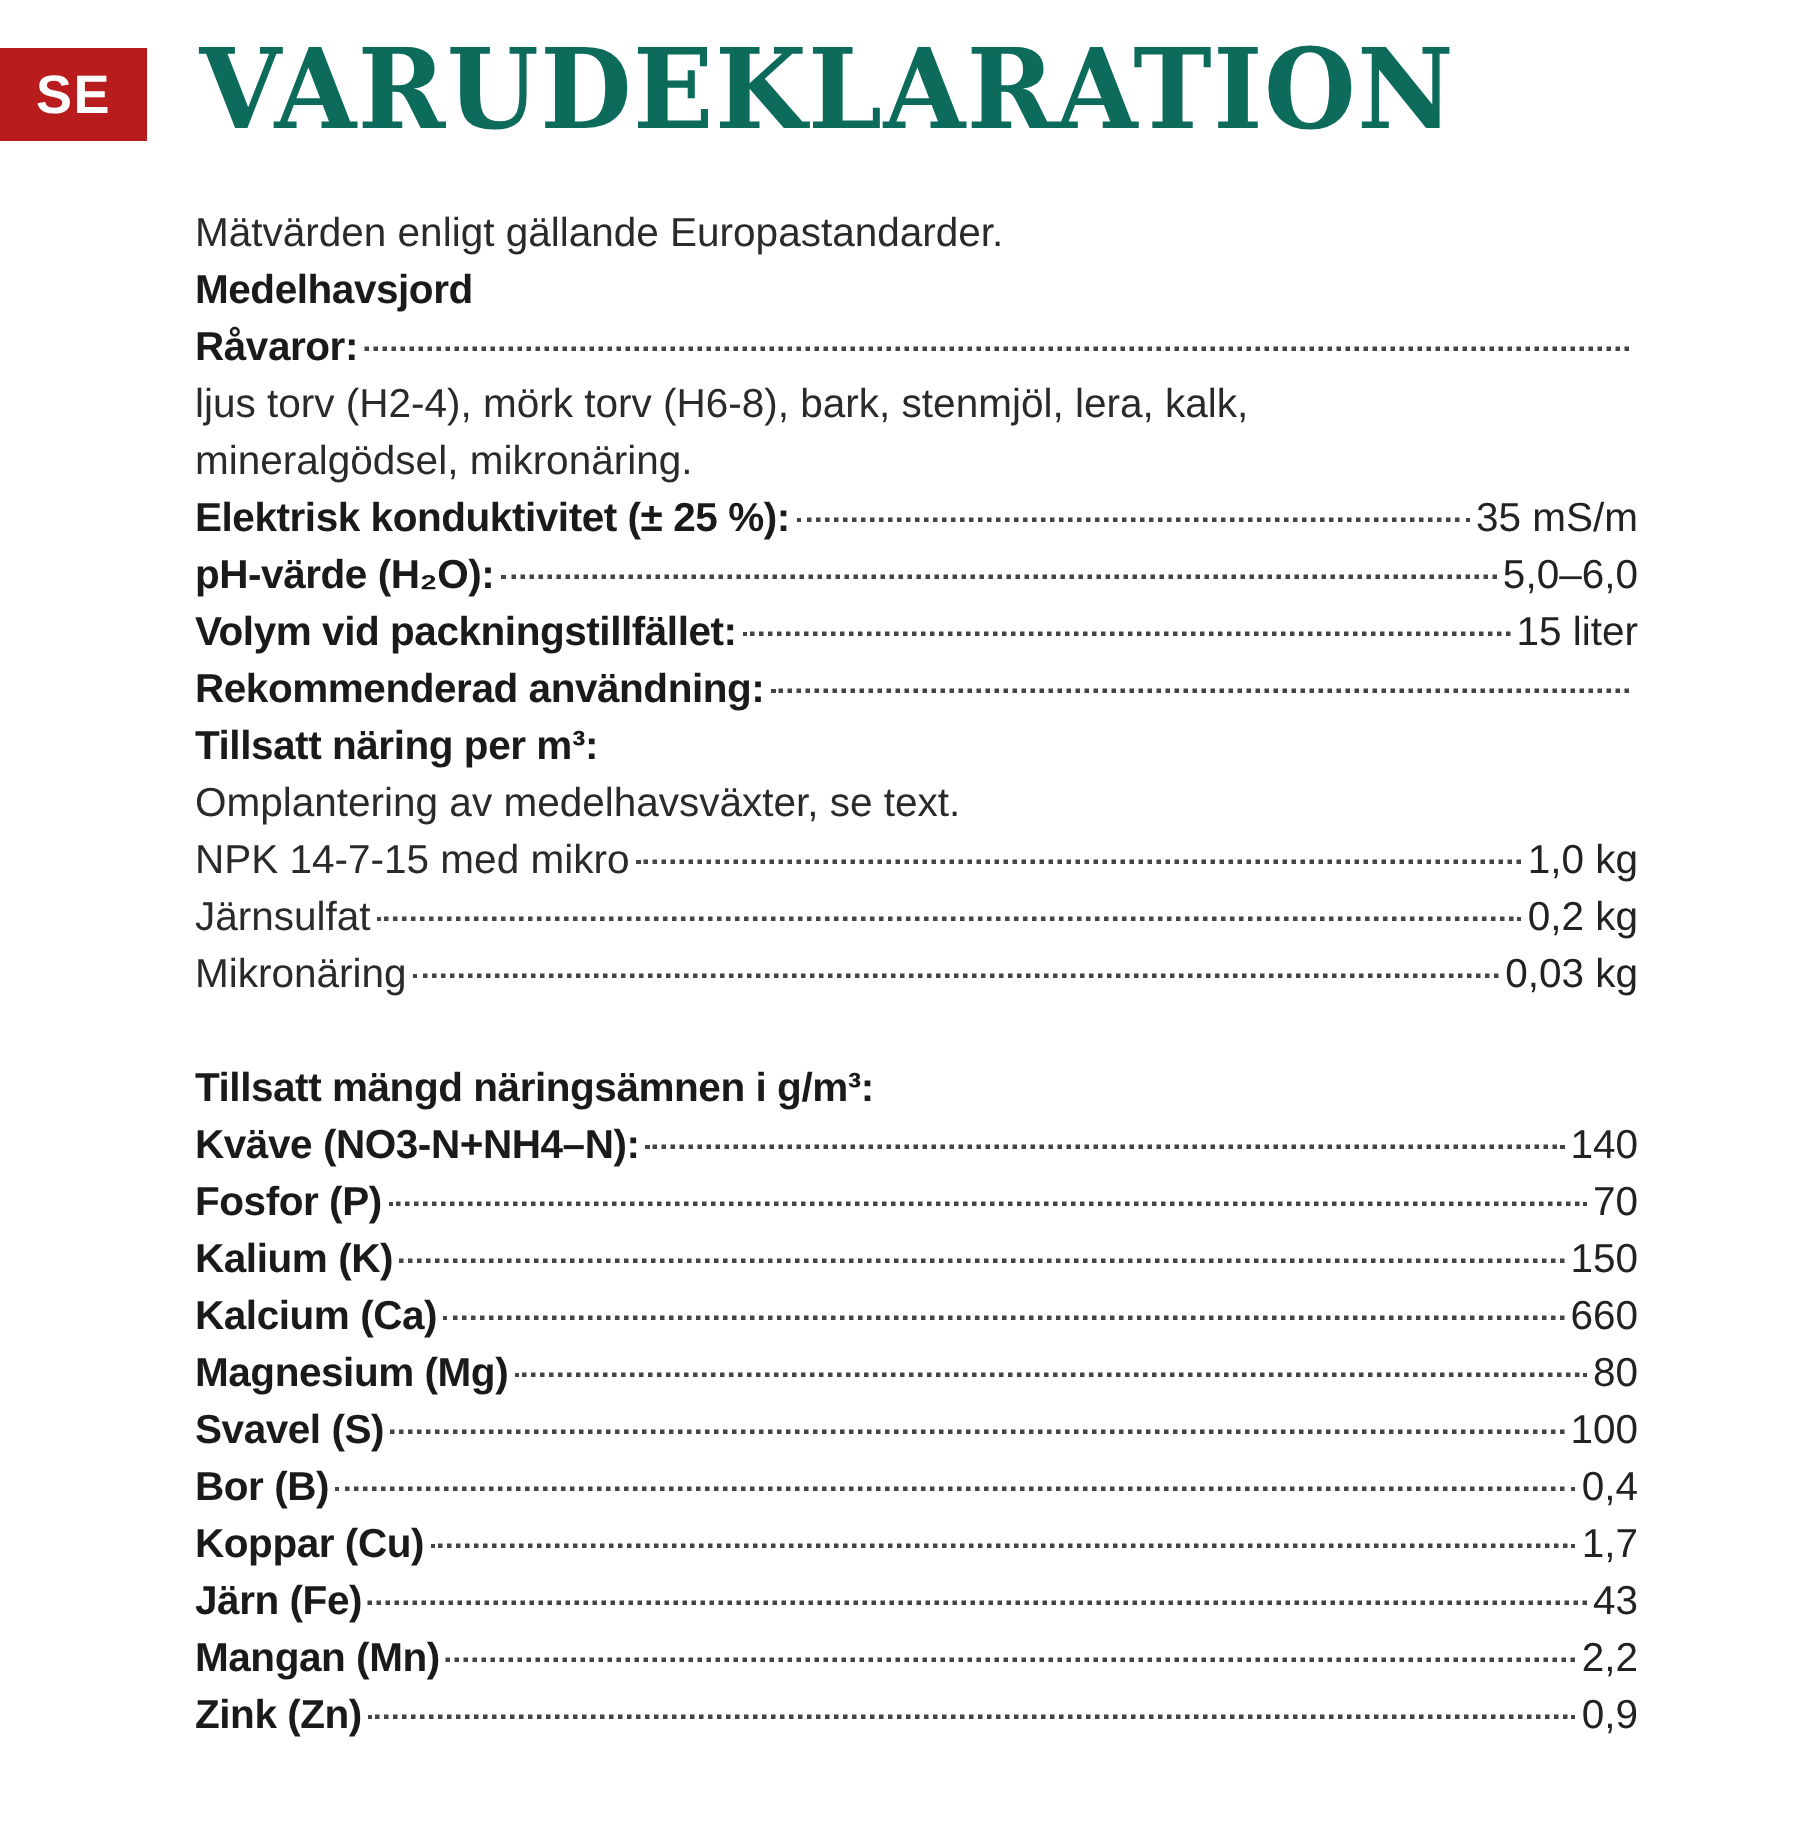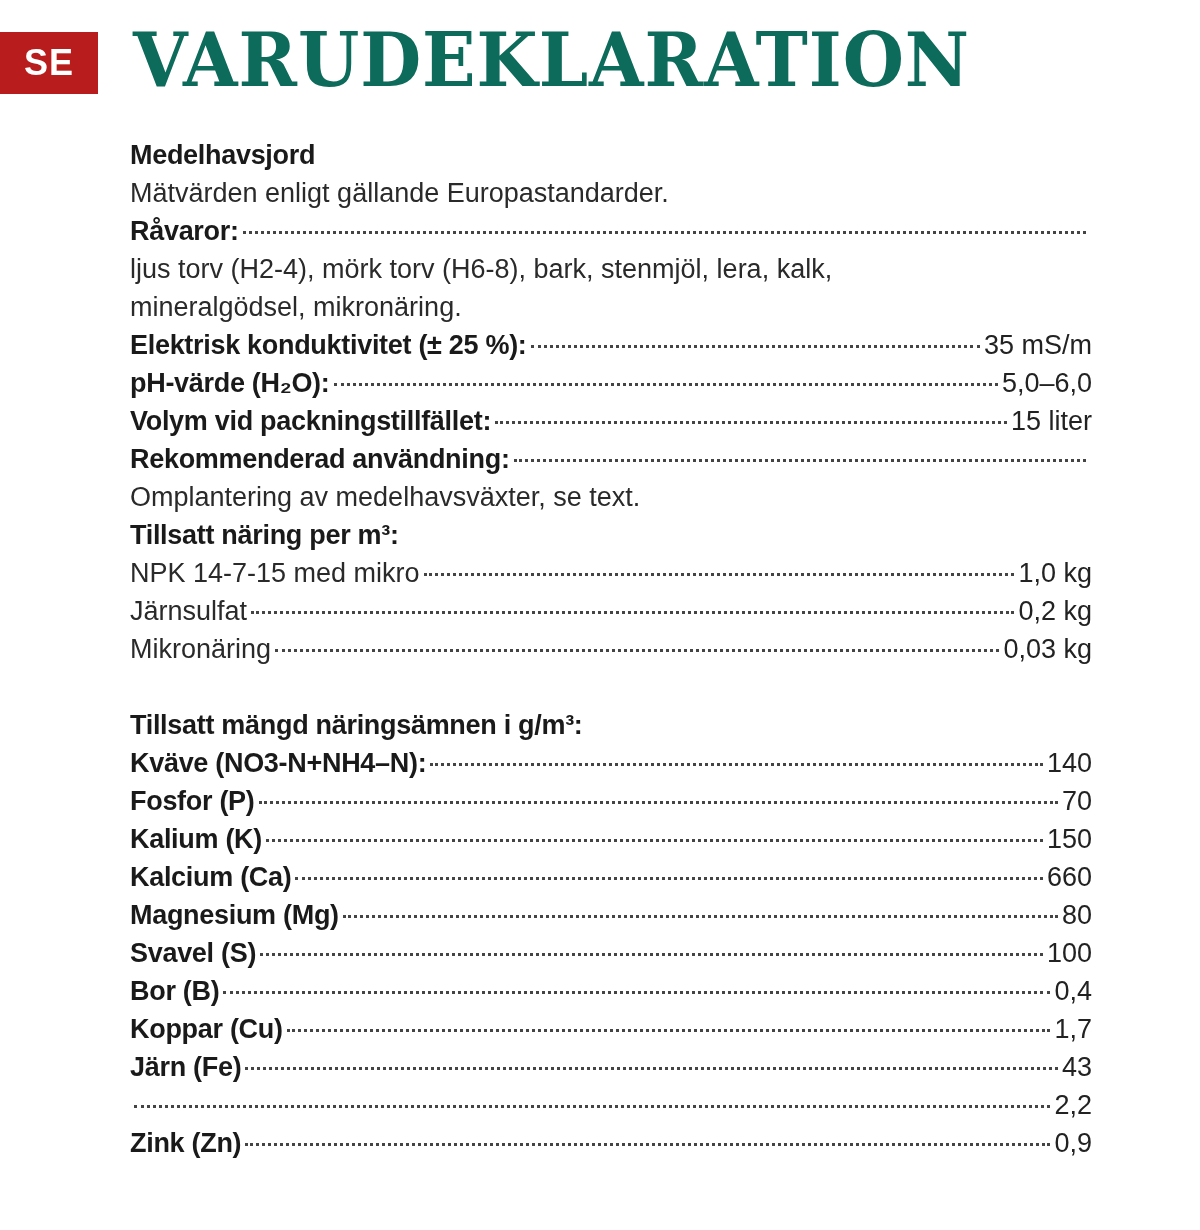--- a/index.html
+++ b/index.html
@@ -112,22 +112,22 @@
 </head>
 <body>
 
 <div class="header">
   <div class="lang-badge">SE</div>
   <h1 class="page-title">VARUDEKLARATION</h1>
 </div>
 
 <div class="content">
 
+  <div class="line regular">Mätvärden enligt gällande Europastandarder.</div>
   <div class="line bold">Medelhavsjord</div>
-  <div class="line regular">Mätvärden enligt gällande Europastandarder.</div>
 
   <div class="leader-row trailing">
     <span class="label bold">Råvaror:</span>
     <span class="dots"></span>
   </div>
   <div class="line regular">ljus torv (H2-4), mörk torv (H6-8), bark, stenmjöl, lera, kalk,</div>
   <div class="line regular">mineralgödsel, mikronäring.</div>
 
   <div class="leader-row">
     <span class="label bold">Elektrisk konduktivitet (± 25 %):</span>
@@ -142,23 +142,23 @@
   <div class="leader-row">
     <span class="label bold">Volym vid packningstillfället:</span>
     <span class="dots"></span>
     <span class="value">15 liter</span>
   </div>
 
   <div class="leader-row trailing">
     <span class="label bold">Rekommenderad användning:</span>
     <span class="dots"></span>
   </div>
+  <div class="line bold">Tillsatt näring per m³:</div>
+
   <div class="line regular">Omplantering av medelhavsväxter, se text.</div>
-
-  <div class="line bold">Tillsatt näring per m³:</div>
   <div class="leader-row">
     <span class="label regular">NPK 14-7-15 med mikro</span>
     <span class="dots"></span>
     <span class="value">1,0 kg</span>
   </div>
   <div class="leader-row">
     <span class="label regular">Järnsulfat</span>
     <span class="dots"></span>
     <span class="value">0,2 kg</span>
   </div>
@@ -211,20 +211,21 @@
     <span class="label bold">Koppar (Cu)</span>
     <span class="dots"></span>
     <span class="value">1,7</span>
   </div>
   <div class="leader-row">
     <span class="label bold">Järn (Fe)</span>
     <span class="dots"></span>
     <span class="value">43</span>
   </div>
   <div class="leader-row">
+    <span class="label bold">Mangan (Mn)</span>
     <span class="dots"></span>
     <span class="value">2,2</span>
   </div>
   <div class="leader-row">
     <span class="label bold">Zink (Zn)</span>
     <span class="dots"></span>
     <span class="value">0,9</span>
   </div>
 
 </div>

